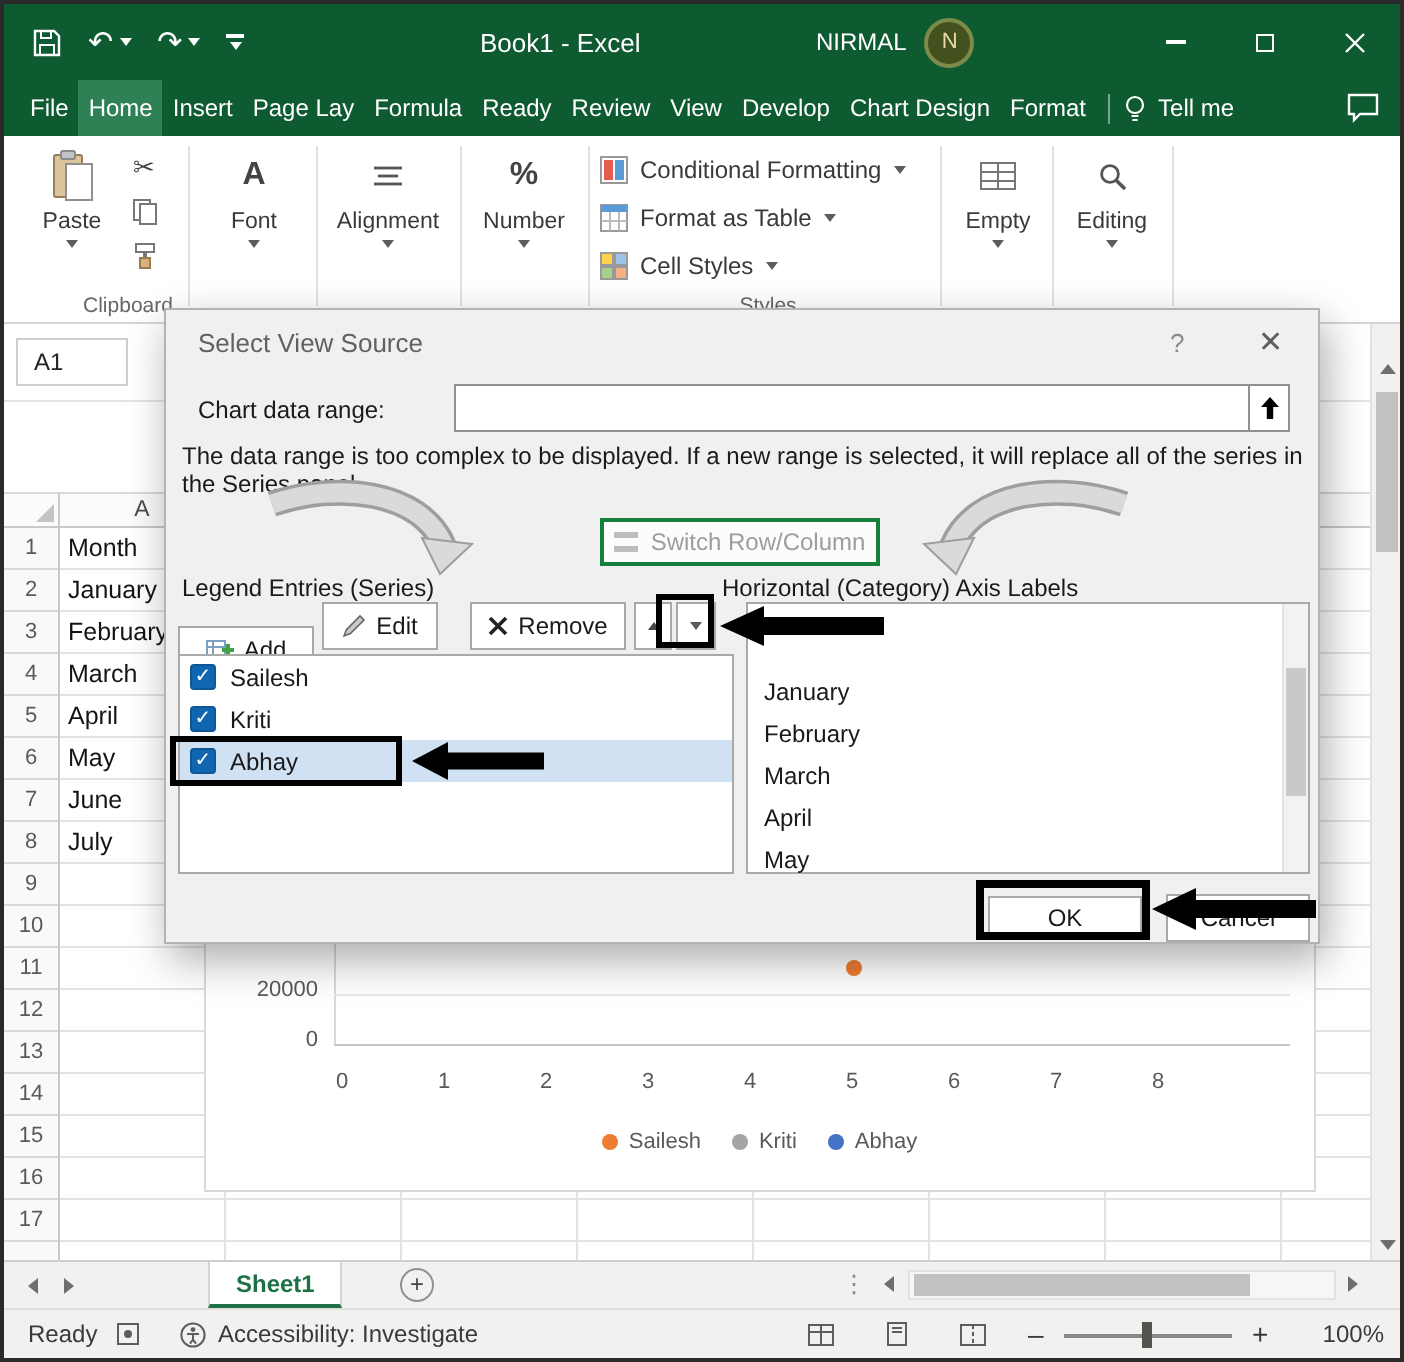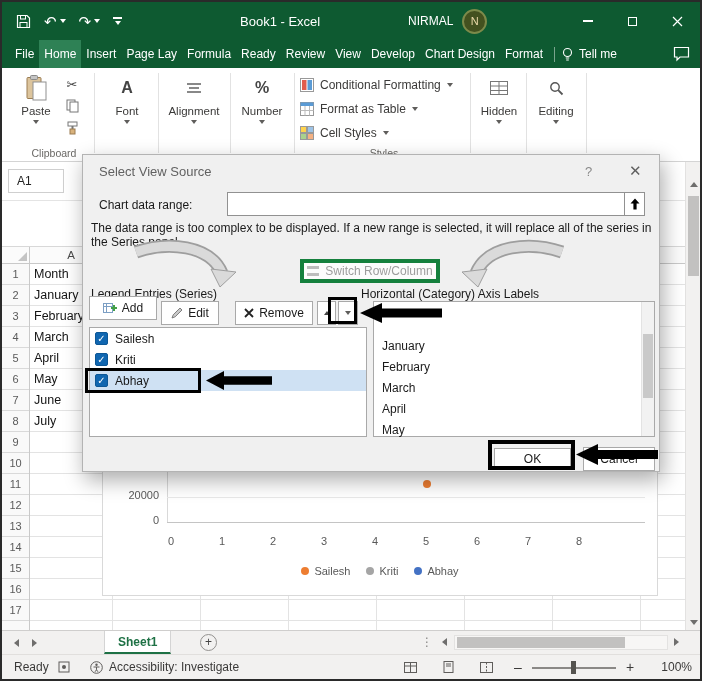--- a/index.html
+++ b/index.html
@@ -82,26 +82,26 @@
 .dlg-title{position:absolute;left:16px;top:9px;font-size:13px;color:#616161;}
 .dlg-help{position:absolute;left:502px;top:9px;font-size:13px;color:#8a8a8a;}
 .dlg-close{position:absolute;left:546px;top:7px;font-size:15px;color:#5f5f5f;}
 .range-label{position:absolute;left:16px;top:43px;}
 .range-box{position:absolute;left:144px;top:37px;width:418px;height:24px;background:#fff;border:1px solid #919191;}
 .range-btn{position:absolute;right:0;top:0;width:20px;height:100%;border-left:1px solid #919191;display:flex;align-items:center;justify-content:center;background:#fff;}
 .notice{position:absolute;left:8px;top:66px;width:564px;line-height:14px;}
 .curve{position:absolute;top:82px;}
 .curve-left{left:45px;}
 .curve-right{left:372px;}
-.switch-btn{position:absolute;left:217px;top:104px;width:140px;height:24px;background:#fcfcfc;border:4px solid #15803d;color:#9d9d9d;display:flex;align-items:center;justify-content:center;gap:6px;}
+.switch-btn{position:absolute;left:217px;top:104px;width:140px;height:24px;background:#fcfcfc;border:2px solid #15803d;color:#9d9d9d;display:flex;align-items:center;justify-content:center;gap:6px;}
 .sect-label{position:absolute;top:132px;}
 .legend-label{left:8px;}
 .axis-label{left:278px;}
 .dbtn{position:absolute;background:#fff;border:1px solid #a9a9a9;display:flex;align-items:center;justify-content:center;gap:5px;color:#1a1a1a;font-size:12px;}
-.add-btn{left:6px;top:141px;width:68px;height:24px;}
+.add-btn{left:6px;top:158px;width:68px;height:24px;}
 .edit-btn{left:78px;top:146px;width:58px;height:24px;}
 .remove-btn{left:152px;top:146px;width:78px;height:24px;}
 .up-btn{left:234px;top:146px;width:19px;height:24px;}
 .down-btn{left:255px;top:146px;width:20px;height:24px;}
 .series-box{position:absolute;left:6px;top:172px;width:278px;height:110px;background:#fff;border:1px solid #a9a9a9;overflow:hidden;}
 .series-row{height:21px;display:flex;align-items:center;gap:7px;padding-left:5px;}
 .series-row.selected{background:#cfe1f3;}
 .cb{width:13px;height:13px;border:1px solid #8a8a8a;border-radius:2px;background:#fff;font-size:10px;line-height:11px;text-align:center;color:#fff;flex:0 0 auto;}
 .cb.checked{background:#1066b0;border-color:#0d5796;}
 .cat-box{position:absolute;left:290px;top:146px;width:282px;height:136px;background:#fff;border:1px solid #a9a9a9;}
@@ -303,38 +303,38 @@
 
     <div class="bigbtn" style="left:474px;width:46px">
       <div class="bicon">
           <svg width="18" height="14" viewBox="0 0 18 14">
             <rect x="0.5" y="0.5" width="17" height="13" fill="#fff" stroke="#777"></rect>
             <line x1="0.5" y1="5" x2="17.5" y2="5" stroke="#777"></line>
             <line x1="0.5" y1="9.5" x2="17.5" y2="9.5" stroke="#777"></line>
             <line x1="9" y1="0.5" x2="9" y2="13.5" stroke="#777"></line>
           </svg>
         </div>
-      <div class="blabel">Hidden</div>
+      <div class="blabel">Empty</div>
       <span class="tri"></span>
     </div>
     <span class="vdiv" style="left:524px"></span>
 
     <div class="bigbtn" style="left:528px;width:52px">
       <div class="bicon">
           <svg width="15" height="15" viewBox="0 0 15 15">
             <circle cx="6" cy="6" r="4.2" fill="none" stroke="#555" stroke-width="1.4"></circle>
             <line x1="9.2" y1="9.2" x2="13.5" y2="13.5" stroke="#555" stroke-width="1.8"></line>
           </svg>
         </div>
       <div class="blabel">Editing</div>
       <span class="tri"></span>
     </div>
     <span class="vdiv" style="left:584px"></span>
 
-    <div class="grp-label" style="left:14px;width:76px">Clipboard</div>
+    <div class="grp-label" style="left:24px;width:76px">Clipboard</div>
     <div class="grp-label" style="left:298px;width:168px">Styles</div>
   </div>
 
   <div class="fbar">
     <div class="namebox">A1</div>
     <div class="fbar-line"></div>
   </div>
 
   <div class="colheaders">
     <div class="corner">

